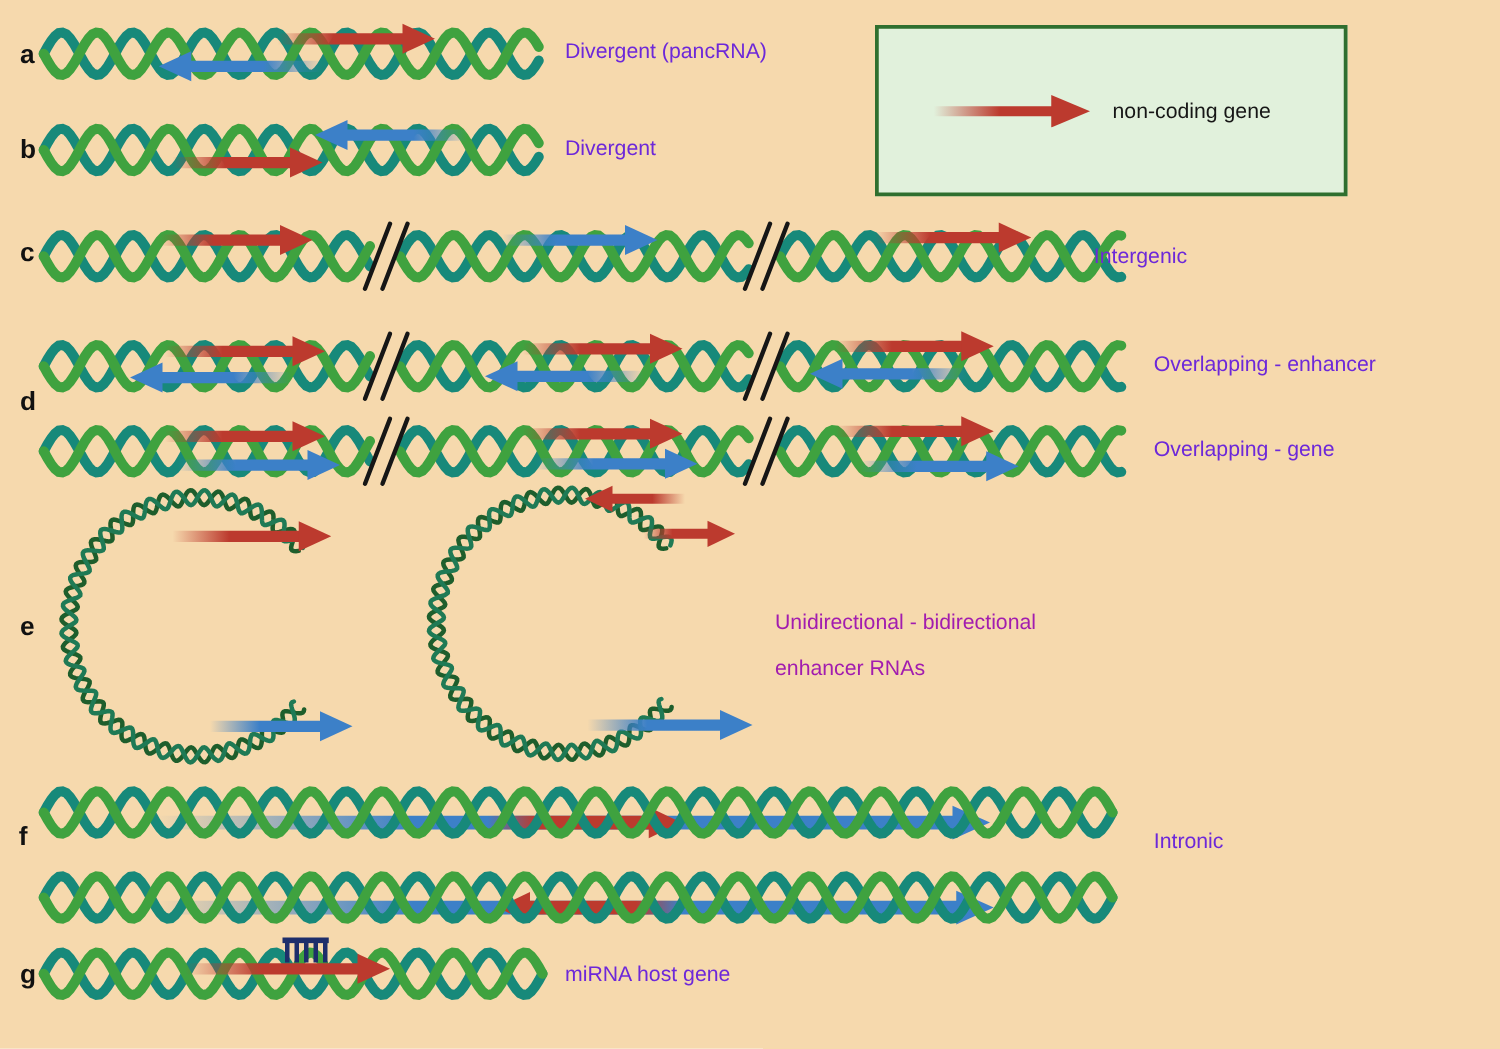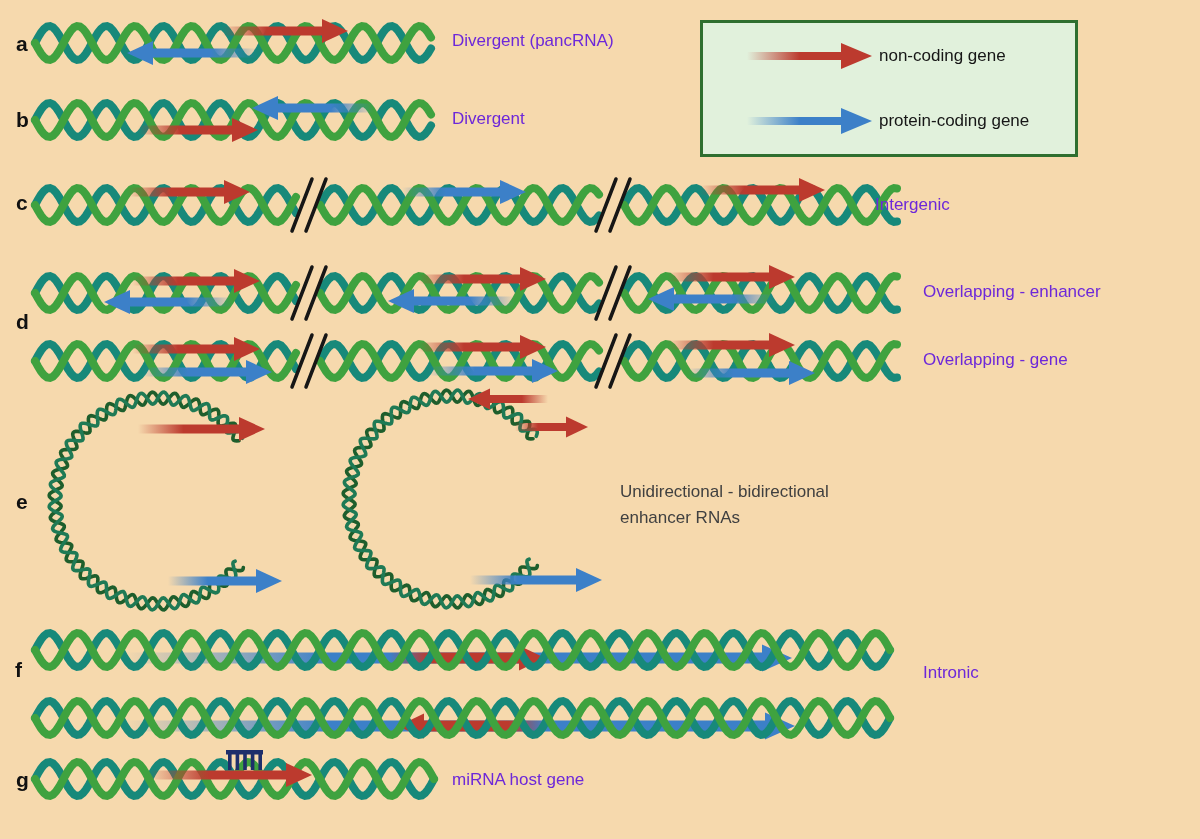--- a/index.html
+++ b/index.html
@@ -1,26 +1,26 @@
 <!DOCTYPE html>
 <html><head>
 <meta charset="utf-8">
 <style>
   html,body{margin:0;padding:0;}
   body{font-family:"Liberation Sans",sans-serif;}
   .canvas{position:relative;width:1200px;height:839px;background:#f6d9ad;overflow:hidden;}
   #art{position:absolute;left:0;top:0;}
   .rowletter{position:absolute;transform:translateY(-50%);font-weight:bold;font-size:21px;color:#111;}
   .caption{position:absolute;transform:translateY(-50%);font-size:17px;color:#6d28d9;white-space:nowrap;}
-  .caption-block{position:absolute;font-size:17px;color:#404040;width:260px;line-height:26px;}
+  .caption-block{position:absolute;font-size:17px;color:#a21caf;width:260px;line-height:37px;}
   .legend{position:absolute;left:700px;top:20px;width:372px;height:131px;
           background:#e1f1dc;border:3px solid #2f6f2f;display:flex;flex-direction:column;}
   .legend-row{flex:1;display:flex;align-items:center;}
   .legend-arrow{margin-left:44px;flex:0 0 auto;}
-  .legend-label{margin-left:7px;font-size:17px;color:#161616;}
+  .legend-label{margin-left:18px;font-size:17px;color:#161616;}
 </style>
 </head>
 <body>
 
 <div class="canvas">
   <svg id="art" width="1200" height="839">
       <g>
         <path d="M35.0 43.0L38.0 37.5L41.0 32.6L44.0 28.8L47.0 26.5L50.0 26.1L53.0 27.4L56.0 30.5L59.0 34.9L62.0 40.2L65.0 45.8L68.0 51.1L71.0 55.5L74.0 58.6L77.0 59.9L80.0 59.5L83.0 57.2L86.0 53.4L89.0 48.5L92.0 43.0L95.0 37.5L98.0 32.6L101.0 28.8L104.0 26.5L107.0 26.1L110.0 27.4L113.0 30.5L116.0 34.9L119.0 40.2L122.0 45.8L125.0 51.1L128.0 55.5L131.0 58.6L134.0 59.9L137.0 59.5L140.0 57.2L143.0 53.4L146.0 48.5L149.0 43.0L152.0 37.5L155.0 32.6L158.0 28.8L161.0 26.5L164.0 26.1L167.0 27.4L170.0 30.5L173.0 34.9L176.0 40.2L179.0 45.8L182.0 51.1L185.0 55.5L188.0 58.6L191.0 59.9L194.0 59.5L197.0 57.2L200.0 53.4L203.0 48.5L206.0 43.0L209.0 37.5L212.0 32.6L215.0 28.8L218.0 26.5L221.0 26.1L224.0 27.4L227.0 30.5L230.0 34.9L233.0 40.2L236.0 45.8L239.0 51.1L242.0 55.5L245.0 58.6L248.0 59.9L251.0 59.5L254.0 57.2L257.0 53.4L260.0 48.5L263.0 43.0L266.0 37.5L269.0 32.6L272.0 28.8L275.0 26.5L278.0 26.1L281.0 27.4L284.0 30.5L287.0 34.9L290.0 40.2L293.0 45.8L296.0 51.1L299.0 55.5L302.0 58.6L305.0 59.9L308.0 59.5L311.0 57.2L314.0 53.4L317.0 48.5L320.0 43.0L323.0 37.5L326.0 32.6L329.0 28.8L332.0 26.5L335.0 26.1L338.0 27.4L341.0 30.5L344.0 34.9L347.0 40.2L350.0 45.8L353.0 51.1L356.0 55.5L359.0 58.6L362.0 59.9L365.0 59.5L368.0 57.2L371.0 53.4L374.0 48.5L377.0 43.0L380.0 37.5L383.0 32.6L386.0 28.8L389.0 26.5L392.0 26.1L395.0 27.4L398.0 30.5L401.0 34.9L404.0 40.2L407.0 45.8L410.0 51.1L413.0 55.5L416.0 58.6L419.0 59.9L422.0 59.5L425.0 57.2L428.0 53.4L431.0 48.5" stroke="#17897a" stroke-width="8" fill="none" stroke-linecap="round"></path>
         <path d="M35.0 43.0L38.0 48.5L41.0 53.4L44.0 57.2L47.0 59.5L50.0 59.9L53.0 58.6L56.0 55.5L59.0 51.1L62.0 45.8L65.0 40.2L68.0 34.9L71.0 30.5L74.0 27.4L77.0 26.1L80.0 26.5L83.0 28.8L86.0 32.6L89.0 37.5L92.0 43.0L95.0 48.5L98.0 53.4L101.0 57.2L104.0 59.5L107.0 59.9L110.0 58.6L113.0 55.5L116.0 51.1L119.0 45.8L122.0 40.2L125.0 34.9L128.0 30.5L131.0 27.4L134.0 26.1L137.0 26.5L140.0 28.8L143.0 32.6L146.0 37.5L149.0 43.0L152.0 48.5L155.0 53.4L158.0 57.2L161.0 59.5L164.0 59.9L167.0 58.6L170.0 55.5L173.0 51.1L176.0 45.8L179.0 40.2L182.0 34.9L185.0 30.5L188.0 27.4L191.0 26.1L194.0 26.5L197.0 28.8L200.0 32.6L203.0 37.5L206.0 43.0L209.0 48.5L212.0 53.4L215.0 57.2L218.0 59.5L221.0 59.9L224.0 58.6L227.0 55.5L230.0 51.1L233.0 45.8L236.0 40.2L239.0 34.9L242.0 30.5L245.0 27.4L248.0 26.1L251.0 26.5L254.0 28.8L257.0 32.6L260.0 37.5L263.0 43.0L266.0 48.5L269.0 53.4L272.0 57.2L275.0 59.5L278.0 59.9L281.0 58.6L284.0 55.5L287.0 51.1L290.0 45.8L293.0 40.2L296.0 34.9L299.0 30.5L302.0 27.4L305.0 26.1L308.0 26.5L311.0 28.8L314.0 32.6L317.0 37.5L320.0 43.0L323.0 48.5L326.0 53.4L329.0 57.2L332.0 59.5L335.0 59.9L338.0 58.6L341.0 55.5L344.0 51.1L347.0 45.8L350.0 40.2L353.0 34.9L356.0 30.5L359.0 27.4L362.0 26.1L365.0 26.5L368.0 28.8L371.0 32.6L374.0 37.5L377.0 43.0L380.0 48.5L383.0 53.4L386.0 57.2L389.0 59.5L392.0 59.9L395.0 58.6L398.0 55.5L401.0 51.1L404.0 45.8L407.0 40.2L410.0 34.9L413.0 30.5L416.0 27.4L419.0 26.1L422.0 26.5L425.0 28.8L428.0 32.6L431.0 37.5" stroke="#3fa23f" stroke-width="8" fill="none" stroke-linecap="round"></path>
       </g>
@@ -406,28 +406,14 @@
             <stop offset="0" stop-color="#bc3a2e" stop-opacity="0"></stop>
             <stop offset="0.55" stop-color="#bc3a2e" stop-opacity="1"></stop>
             <stop offset="1" stop-color="#bc3a2e" stop-opacity="1"></stop>
           </linearGradient>
         </defs>
         <rect x="0" y="9" width="96" height="8" fill="url(#lgrad-red)"></rect>
         <polygon points="94,0 125,13 94,26" fill="#bc3a2e"></polygon>
       </svg>
       <span class="legend-label">non-coding gene</span>
     </div>
-    <div class="legend-row">
-      <svg class="legend-arrow" width="125" height="26">
-        <defs>
-          <linearGradient id="lgrad-blue" x1="0" y1="0" x2="1" y2="0">
-            <stop offset="0" stop-color="#3c80c8" stop-opacity="0"></stop>
-            <stop offset="0.55" stop-color="#3c80c8" stop-opacity="1"></stop>
-            <stop offset="1" stop-color="#3c80c8" stop-opacity="1"></stop>
-          </linearGradient>
-        </defs>
-        <rect x="0" y="9" width="96" height="8" fill="url(#lgrad-blue)"></rect>
-        <polygon points="94,0 125,13 94,26" fill="#3c80c8"></polygon>
-      </svg>
-      <span class="legend-label">protein-coding gene</span>
-    </div>
   </div>
 </div>
 
 </body></html>

